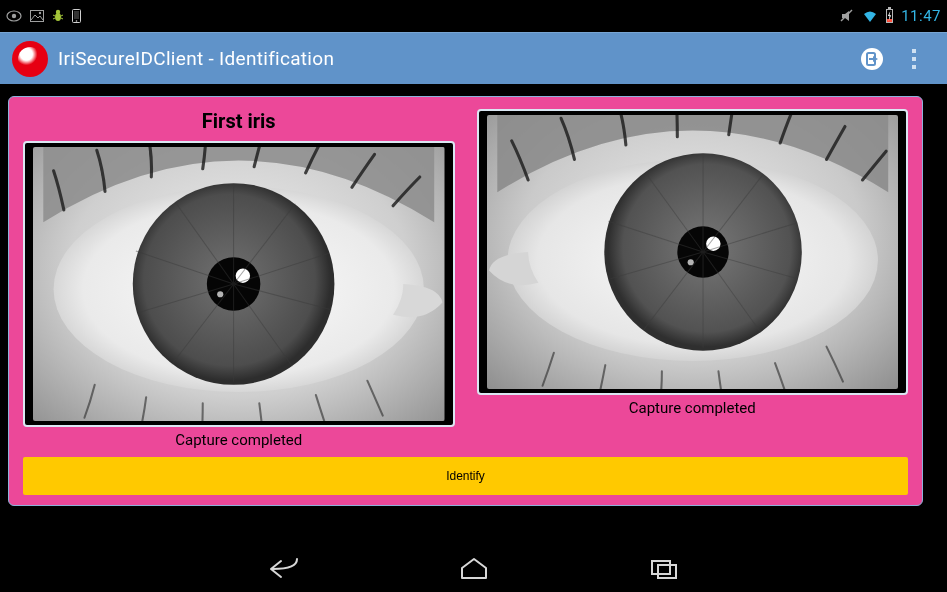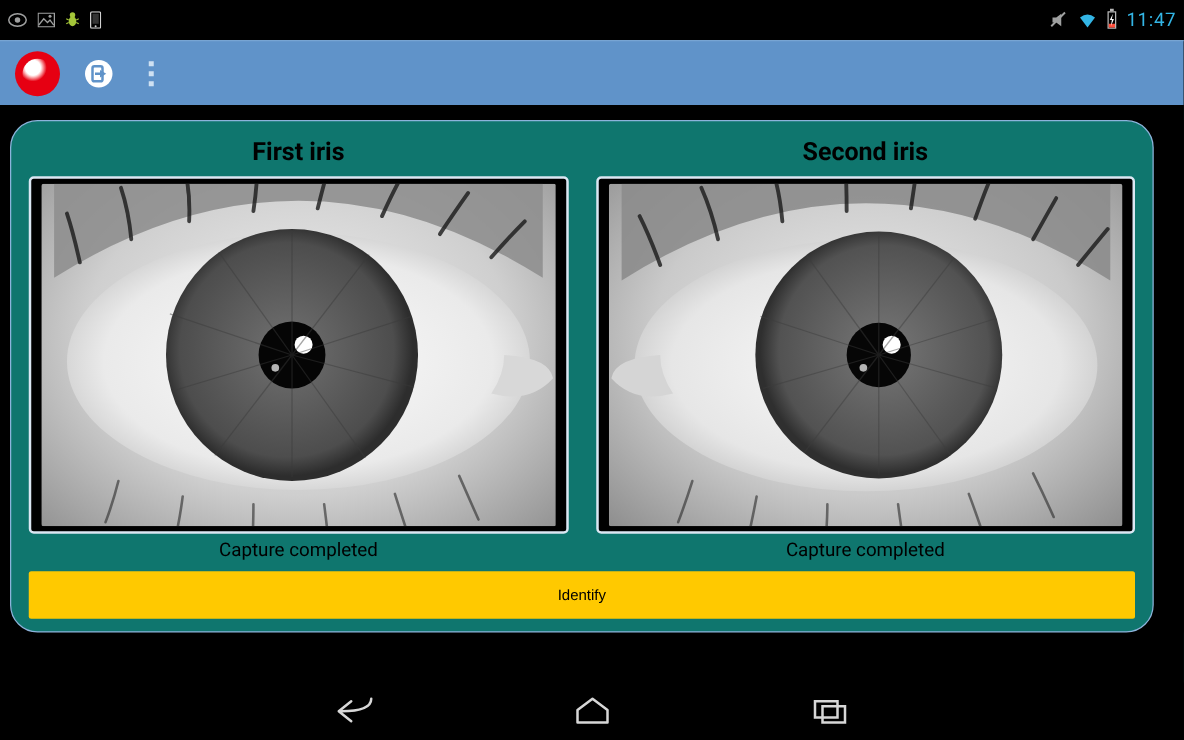--- a/index.html
+++ b/index.html
@@ -56,22 +56,22 @@
   .overflow-dots { display:flex; flex-direction:column; gap:4px; }
   .overflow-dots span { width:4px; height:4px; background:#cfe1f2; }
 
   
   .content-wrap {
     background: #000;
     padding: 0;
   }
   .content-panel {
     margin: 12px 24px 6px 8px;
-    background: #0f766e;
-    border-radius: 22px;
+    background: #ec4899;
+    border-radius: 6px;
     border: 1px solid #8cb3db;
     padding: 12px 14px 10px 14px;
   }
   .iris-row { display:flex; gap: 22px; }
   .iris-col { flex:1; display:flex; flex-direction:column; align-items:center; }
   .iris-label { color:#000; font-size: 20px; font-weight: 700; margin-bottom: 8px; }
   .iris-frame {
     width: 100%; height: 286px;
     border: 2px solid #dbe7f3;
     border-radius: 4px;
@@ -164,20 +164,21 @@
         </span>
     </span>
     <span class="clock">11:47</span>
   </div>
 </div>
 
 <div class="action-bar">
   <div class="app-logo">
       <div class="app-logo-inner"></div>
     </div>
+  <div class="app-title">IriSecureIDClient - Identification</div>
   <div class="ab-action" title="Exit">
     <svg width="26" height="26" viewBox="0 0 26 26">
       <circle cx="13" cy="13" r="11" fill="#fff"></circle>
       <rect x="8" y="7" width="8" height="12" rx="1.5" fill="none" stroke="#6093c9" stroke-width="2"></rect>
       <polyline points="14,10 19,13 14,16" fill="#6093c9"></polyline>
       <line x1="10" y1="13" x2="17" y2="13" stroke="#6093c9" stroke-width="2"></line>
     </svg>
   </div>
   <div class="ab-action">
     <div class="overflow-dots">
@@ -258,21 +259,20 @@
               </g>
 
               <path d="M360 150 Q 395 152 398 168 Q 380 188 350 180 Q 360 165 360 150 Z" fill="#d8d8d8"></path>
             </svg>
           </div>
         </div>
         <div class="iris-status">Capture completed</div>
       </div>
 
       <div class="iris-col">
-        <div class="iris-label">Second iris</div>
         <div class="iris-frame">
           <div class="iris-img">
             <svg viewBox="0 0 400 300" preserveAspectRatio="xMidYMid slice">
               <defs>
                 <radialGradient id="skinR" cx="50%" cy="45%" r="75%">
                   <stop offset="0%" stop-color="#ededed"></stop>
                     <stop offset="55%" stop-color="#cacaca"></stop>
                     <stop offset="100%" stop-color="#848484"></stop>
                 </radialGradient>
                 <radialGradient id="irisR" cx="52%" cy="48%" r="50%">

